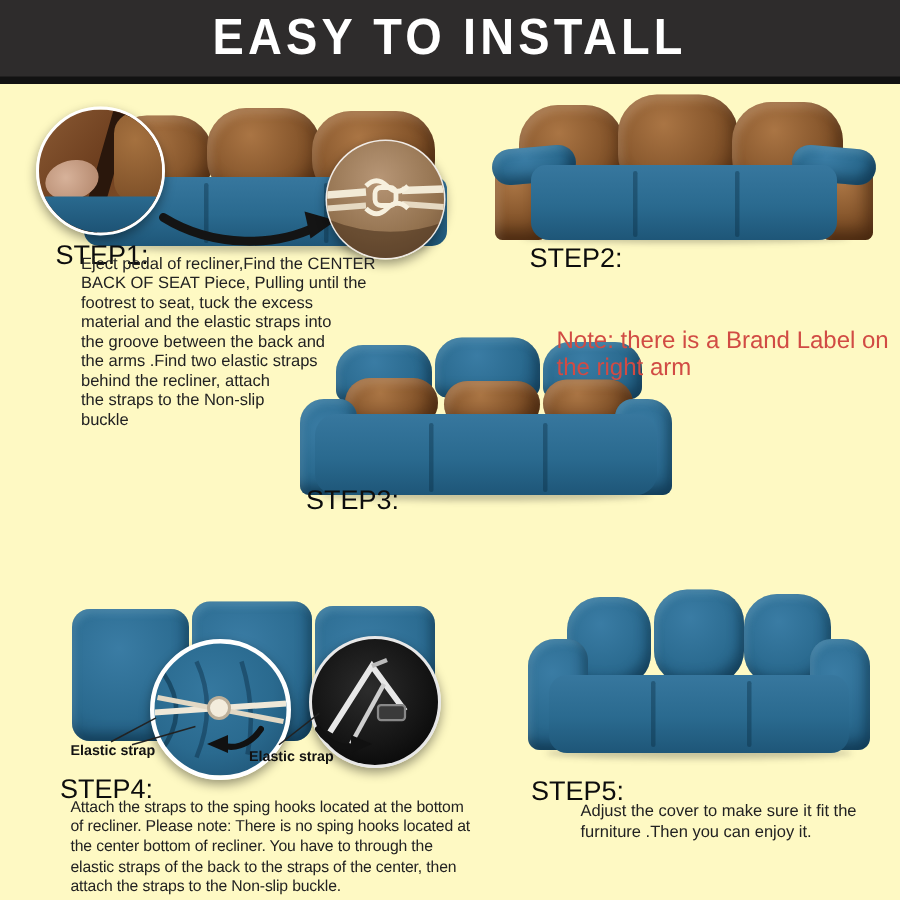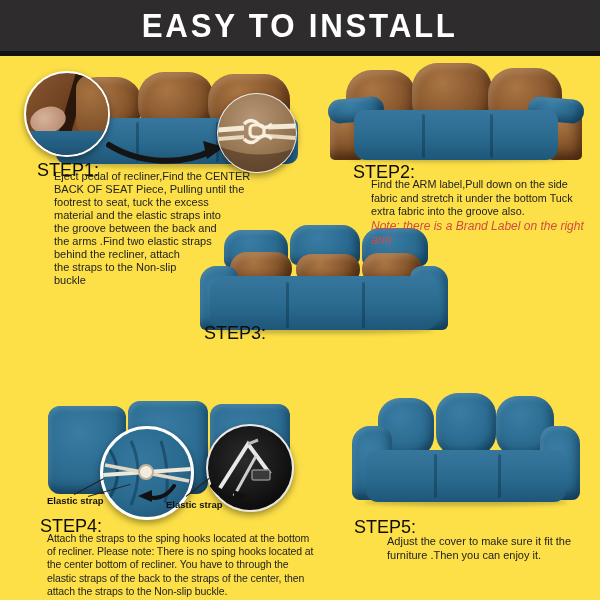--- a/index.html
+++ b/index.html
@@ -1,28 +1,28 @@
 <!DOCTYPE html>
 <html><head>
 <meta charset="utf-8">
 <style>
   html,body{margin:0;padding:0;background:#fff;}
-  .canvas{position:relative;width:600px;height:600px;background:#fde047;overflow:hidden;
+  .canvas{position:relative;width:600px;height:600px;background:#fef9c3;overflow:hidden;
           font-family:"Liberation Sans", sans-serif;color:#1b1b1b;}
   
   .banner{position:absolute;left:0;top:0;width:600px;height:51px;background:#2e2c2c;
           border-bottom:5px solid #121212;display:flex;align-items:center;justify-content:center;}
   .banner h1{margin:0;color:#fff;font-size:34px;font-weight:700;letter-spacing:3px;
              transform:scaleX(.92);white-space:nowrap;}
   
   .step-label{position:absolute;font-size:18px;font-weight:400;color:#0d0d0d;}
   .step-body{position:absolute;white-space:pre-line;color:#222;}
   .s1{left:54px;top:170px;width:225px;font-size:11px;line-height:13px;}
   .s2{left:371px;top:178px;width:225px;font-size:10.8px;line-height:13.5px;}
-  .s2-note{position:absolute;left:371px;top:219px;width:225px;font-size:12px;color:#d14b44;font-style:italic;}
+  .s2-note{position:absolute;left:371px;top:219px;width:225px;font-size:16px;color:#d14b44;}
   .s3{left:224px;top:340px;width:250px;font-size:11px;line-height:13.8px;}
   .s4{left:47px;top:532px;width:280px;font-size:10.5px;line-height:13.2px;letter-spacing:-.1px;}
   .s5{left:371px;top:534px;width:220px;font-size:11px;line-height:14px;margin-left:16px;}
   
   .abs{position:absolute;}
   .cushion-brown{position:absolute;border-radius:26px;
       background:radial-gradient(circle at 38% 30%, #aa7544 0%, #85552b 55%, #5f3717 100%);
       box-shadow:inset -4px -6px 10px rgba(40,18,4,.45), inset 3px 4px 6px rgba(255,225,190,.25);}
   .teal{background:linear-gradient(180deg,#37779e 0%, #2a6a8f 55%, #1e5678 100%);}
   .cushion-teal{position:absolute;border-radius:20px;
@@ -170,23 +170,20 @@
 BACK OF SEAT Piece, Pulling until the
 footrest to seat, tuck the excess
 material and the elastic straps into
 the groove between the back and
 the arms .Find two elastic straps
 behind the recliner, attach
 the straps to the Non-slip
 buckle</div>
 
   <h2 class="step-label" style="left:353px;top:162px;margin:0;">STEP2:</h2>
-  <div class="step-body s2">Find the ARM label,Pull down on the side
-fabric and stretch it under the bottom Tuck
-extra fabric into the groove also.</div>
   <div class="s2-note">Note: there is a Brand Label  on the right arm</div>
 
   <h2 class="step-label" style="left:204px;top:323px;margin:0;">STEP3:</h2>
 
   <h2 class="step-label" style="left:40px;top:516px;margin:0;">STEP4:</h2>
   <div class="step-body s4">Attach the straps to the sping hooks located at the bottom
 of recliner. Please note: There is no sping hooks located at
 the center bottom of recliner. You have to through the
 elastic straps of the back to the straps of the center, then
 attach the straps to the  Non-slip buckle.</div>

